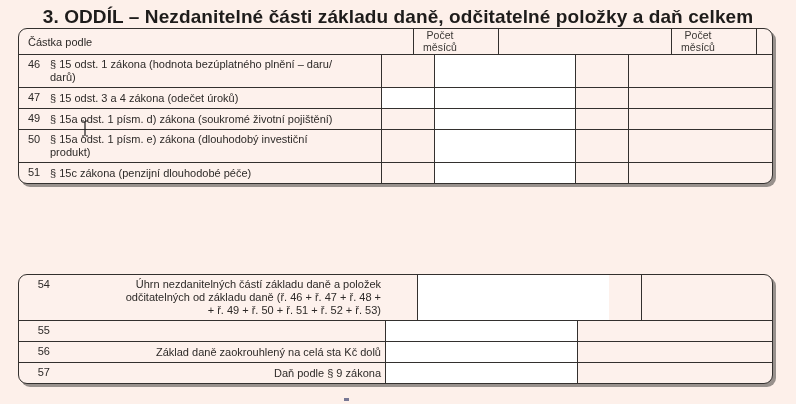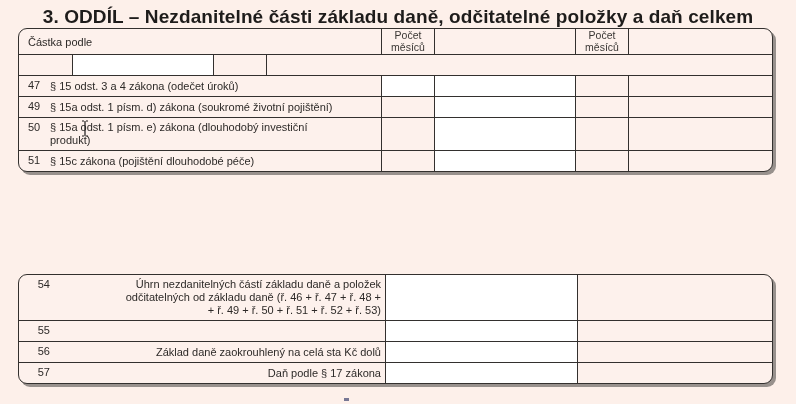--- a/index.html
+++ b/index.html
@@ -22,21 +22,21 @@
     border: 1.6px solid #33302e;
     border-radius: 9px;
     overflow: hidden;
     background: #fdf1ec;
     box-shadow: 3px 3px 0 #98918d;
     box-sizing: border-box;
   }
   .t1 { top: 28px; }
   .t2 { top: 274px; text-align: right; }
   .row { display: flex; align-items: stretch; border-top: 1px solid #33302e; min-height: 20px; }
-  .row:first-child { border-top: none; }
+  .row:first-child { border-top: none; gap: 32px; }
   .cell { border-left: 1px solid #33302e; box-sizing: border-box; }
   .cell:first-child { border-left: none; }
   .label-cell { width: 362px; flex: none; display: flex; align-items: center; padding: 3px 4px 3px 0; }
   .t2 .label-cell { width: 366px; }
   .row-num { width: 31px; flex: none; padding-left: 9px; box-sizing: border-box; font-size: 11px; line-height: 13px; align-self: flex-start; }
   .row-label { flex: 1; font-size: 11px; line-height: 13px; white-space: pre-line; }
   .pm-cell { width: 53px; flex: none; }
   .input-cell { width: 141px; flex: none; background: #ffffff; }
   .t2 .input-cell { width: 192px; }
   .tail-cell { flex: 1; }
@@ -69,20 +69,25 @@
       </div>
       <div class="cell pm-cell pm-hdr">Počet
 měsíců</div>
       <div class="cell input-cell" style="background:#fdf1ec;"></div>
       <div class="cell pm-cell pm-hdr">Počet
 měsíců</div>
       <div class="cell tail-cell"></div>
     </div>
 
   <div class="row">
+    <div class="cell label-cell">
+      <span class="row-num">46</span>
+      <span class="row-label">§ 15 odst. 1 zákona (hodnota bezúplatného plnění – daru/
+darů)</span>
+    </div>
     <div class="cell pm-cell"></div>
     <div class="cell input-cell"></div>
     <div class="cell pm-cell"></div>
     <div class="cell tail-cell"></div>
   </div>
 
   <div class="row">
     <div class="cell label-cell">
       <span class="row-num">47</span>
       <span class="row-label">§ 15 odst. 3 a 4 zákona (odečet úroků)</span>
@@ -113,21 +118,21 @@
     </div>
     <div class="cell pm-cell"></div>
     <div class="cell input-cell"></div>
     <div class="cell pm-cell"></div>
     <div class="cell tail-cell"></div>
   </div>
 
   <div class="row">
     <div class="cell label-cell">
       <span class="row-num">51</span>
-      <span class="row-label">§ 15c zákona (pojištění dlouhodobé péče)</span>
+      <span class="row-label">§ 15c zákona (penzijní dlouhodobé péče)</span>
     </div>
     <div class="cell pm-cell"></div>
     <div class="cell input-cell"></div>
     <div class="cell pm-cell"></div>
     <div class="cell tail-cell"></div>
   </div>
 
 
 </div>
 
@@ -157,21 +162,21 @@
       <span class="row-num">56</span>
       <span class="row-label">Základ daně zaokrouhlený na celá sta Kč dolů</span>
     </div>
     <div class="cell input-cell"></div>
     <div class="cell tail-cell"></div>
   </div>
 
   <div class="row">
     <div class="cell label-cell">
       <span class="row-num">57</span>
-      <span class="row-label">Daň podle § 17 zákona</span>
+      <span class="row-label">Daň podle § 9 zákona</span>
     </div>
     <div class="cell input-cell"></div>
     <div class="cell tail-cell"></div>
   </div>
 </div>
 
   <div class="ibeam-cursor">
     <svg width="8" height="17" viewBox="0 0 8 17">
       <path d="M1 1 H3 M5 1 H7 M4 1 V16 M1 16 H3 M5 16 H7" stroke="#1c1a19" stroke-width="1.2" fill="none"></path>
     </svg>

